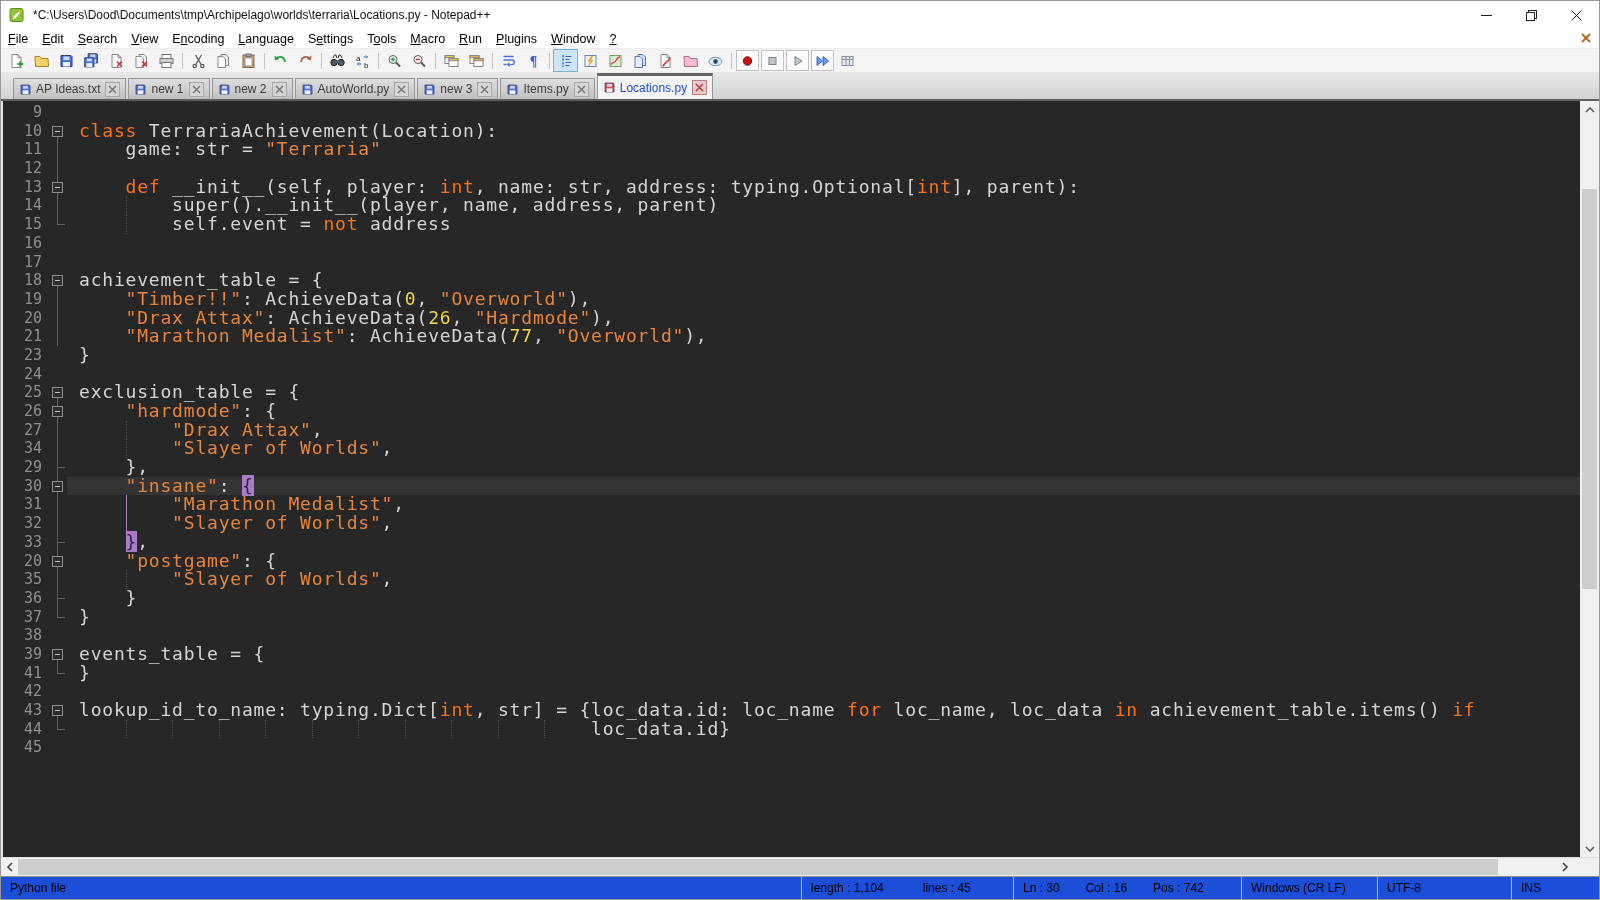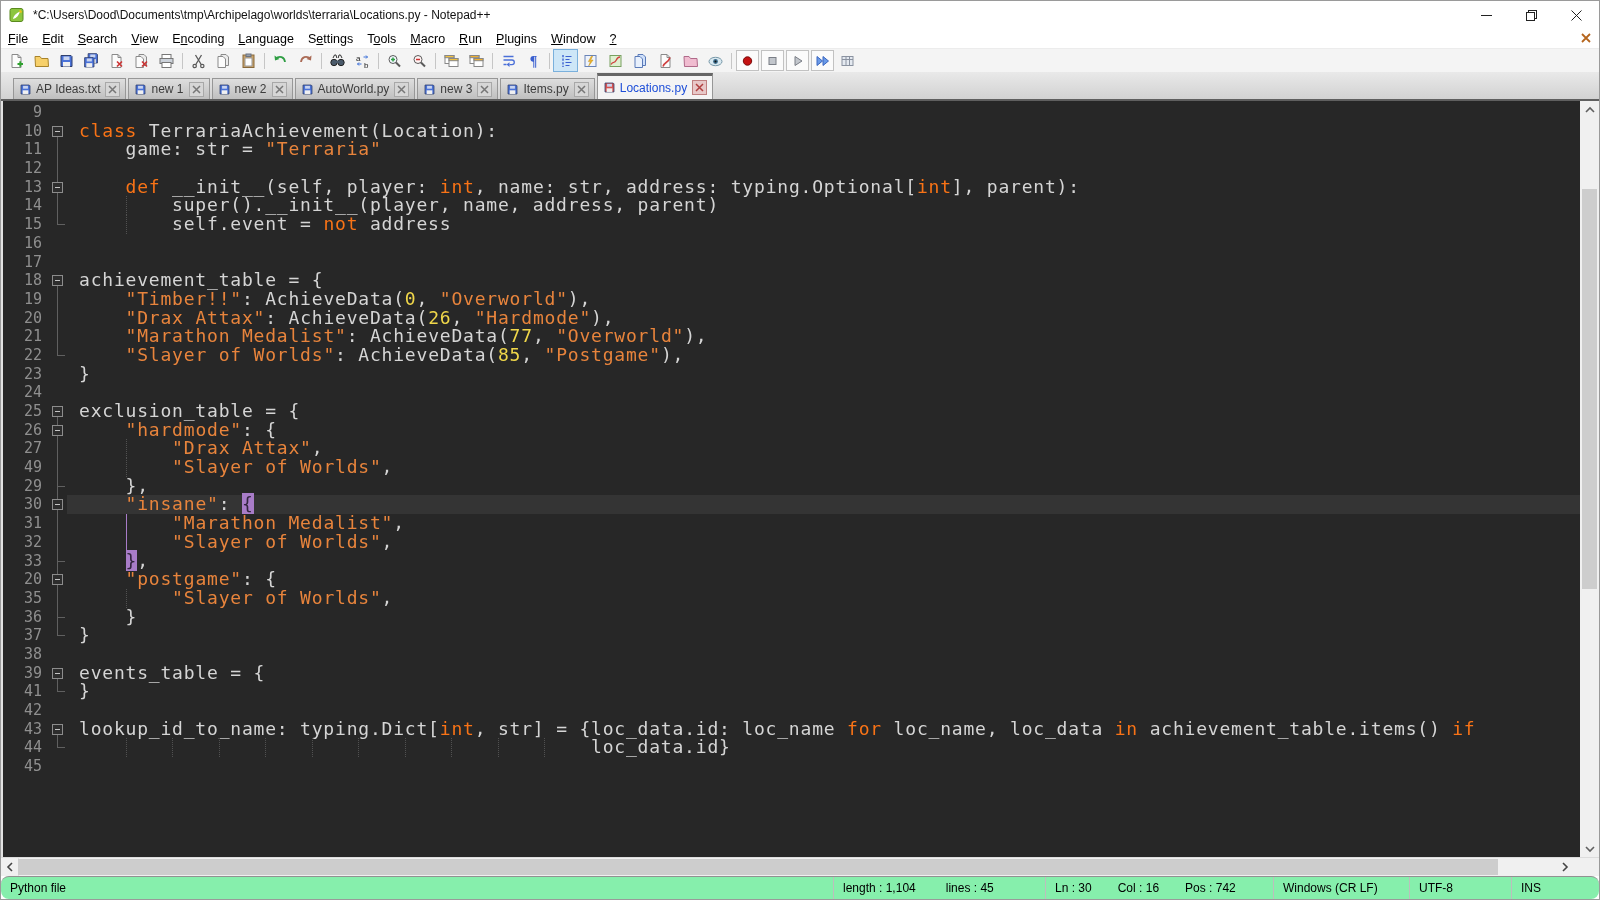--- a/index.html
+++ b/index.html
@@ -50,24 +50,24 @@
   .varrow{position:absolute;left:0;width:19px;height:17px;display:flex;align-items:center;justify-content:center;}
   .varrow.up{top:0;} .varrow.down{bottom:0;}
   .vthumb{position:absolute;left:2px;right:2px;top:88px;height:400px;background:#cdcdcd;}
   .hscroll-row{height:18px;flex:0 0 auto;display:flex;background:#f0f0f0;border-top:1px solid #dcdcdc;}
   .hscroll{flex:1;position:relative;}
   .harrow{position:absolute;top:0;width:17px;height:18px;display:flex;align-items:center;justify-content:center;}
   .harrow.left{left:0;border-right:1px solid #e0e0e0;} .harrow.right{right:0;}
   .hthumb{position:absolute;left:17px;right:75px;top:1px;bottom:1px;background:#cdcdcd;}
   .scroll-corner{width:26px;background:#f0f0f0;}
   
-  .statusbar{height:22px;flex:0 0 auto;background:#86efac;border-top:1px solid #919191;display:flex;font-size:12px;color:#000;border-radius:8px;}
+  .statusbar{height:22px;flex:0 0 auto;background:#1d4ed8;border-top:1px solid #919191;display:flex;font-size:12px;color:#000;}
   .sb-sec{height:100%;display:flex;align-items:center;padding-left:9px;box-sizing:border-box;border-left:1px solid #bdbdbd;}
   .sb-sec:first-child{border-left:none;flex:1;}
-  .sb-len{width:212px;gap:30px;} .sb-pos{width:228px;gap:26px;} .sb-eol{width:136px;} .sb-enc{width:102px;} .sb-ins{width:88px;}
+  .sb-len{width:212px;gap:39px;} .sb-pos{width:228px;gap:26px;} .sb-eol{width:136px;} .sb-enc{width:102px;} .sb-ins{width:88px;margin-left:32px;}
 </style>
 </head>
 <body>
 
 <div class="window">
 
   <div class="titlebar">
     <span class="appicon">
       <svg width="16" height="16" viewBox="0 0 16 16">
           <rect x="1" y="1.5" width="13" height="13" rx="2" fill="#8cc63f" stroke="#5a8a1e"></rect>
@@ -540,28 +540,20 @@
           <div class="code"><span>    </span><span class="s">"Drax Attax"</span><span>: AchieveData(</span><span class="u">26</span><span>, </span><span class="s">"Hardmode"</span><span>),</span></div>
         </div>
         <div class="line">
           <div class="ln">21</div>
           <div class="fold">
             <div class="fline" style="top: 0px; bottom: 0px;"></div>
           </div>
           <div class="code"><span>    </span><span class="s">"Marathon Medalist"</span><span>: AchieveData(</span><span class="u">77</span><span>, </span><span class="s">"Overworld"</span><span>),</span></div>
         </div>
         <div class="line">
-          <div class="ln">22</div>
-          <div class="fold">
-            <div class="fline" style="top: 0px; bottom: 9px;"></div>
-            <div class="fh"></div>
-          </div>
-          <div class="code"><span>    </span><span class="s">"Slayer of Worlds"</span><span>: AchieveData(</span><span class="u">85</span><span>, </span><span class="s">"Postgame"</span><span>),</span></div>
-        </div>
-        <div class="line">
           <div class="ln">23</div>
           <div class="fold"></div>
           <div class="code"><span>}</span></div>
         </div>
         <div class="line">
           <div class="ln">24</div>
           <div class="fold"></div>
           <div class="code"></div>
         </div>
         <div class="line">
@@ -586,21 +578,21 @@
           <div class="code"><span>    </span><span class="s">"hardmode"</span><span>: {</span></div>
         </div>
         <div class="line">
           <div class="ln">27</div>
           <div class="fold">
             <div class="fline" style="top: 0px; bottom: 0px;"></div>
           </div>
           <div class="code"><div class="g" style="left: 58.548px;"></div><span>        </span><span class="s">"Drax Attax"</span><span>,</span></div>
         </div>
         <div class="line">
-          <div class="ln">49</div>
+          <div class="ln">34</div>
           <div class="fold">
             <div class="fline" style="top: 0px; bottom: 0px;"></div>
           </div>
           <div class="code"><div class="g" style="left: 58.548px;"></div><span>        </span><span class="s">"Slayer of Worlds"</span><span>,</span></div>
         </div>
         <div class="line">
           <div class="ln">29</div>
           <div class="fold">
             <div class="fline" style="top: 0px; bottom: 0px;"></div>
             <div class="fh"></div>

